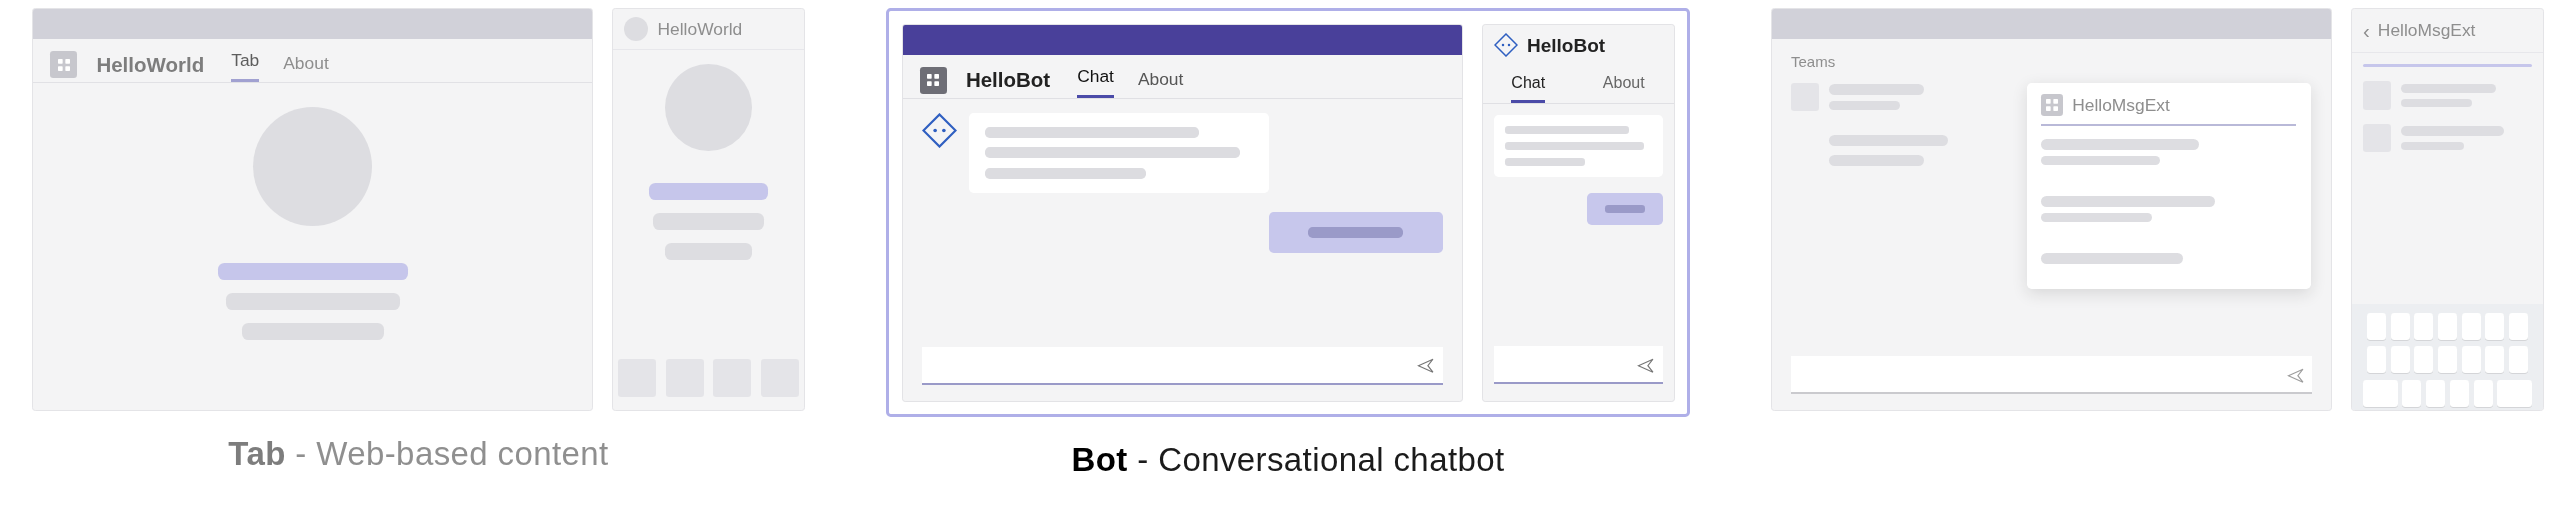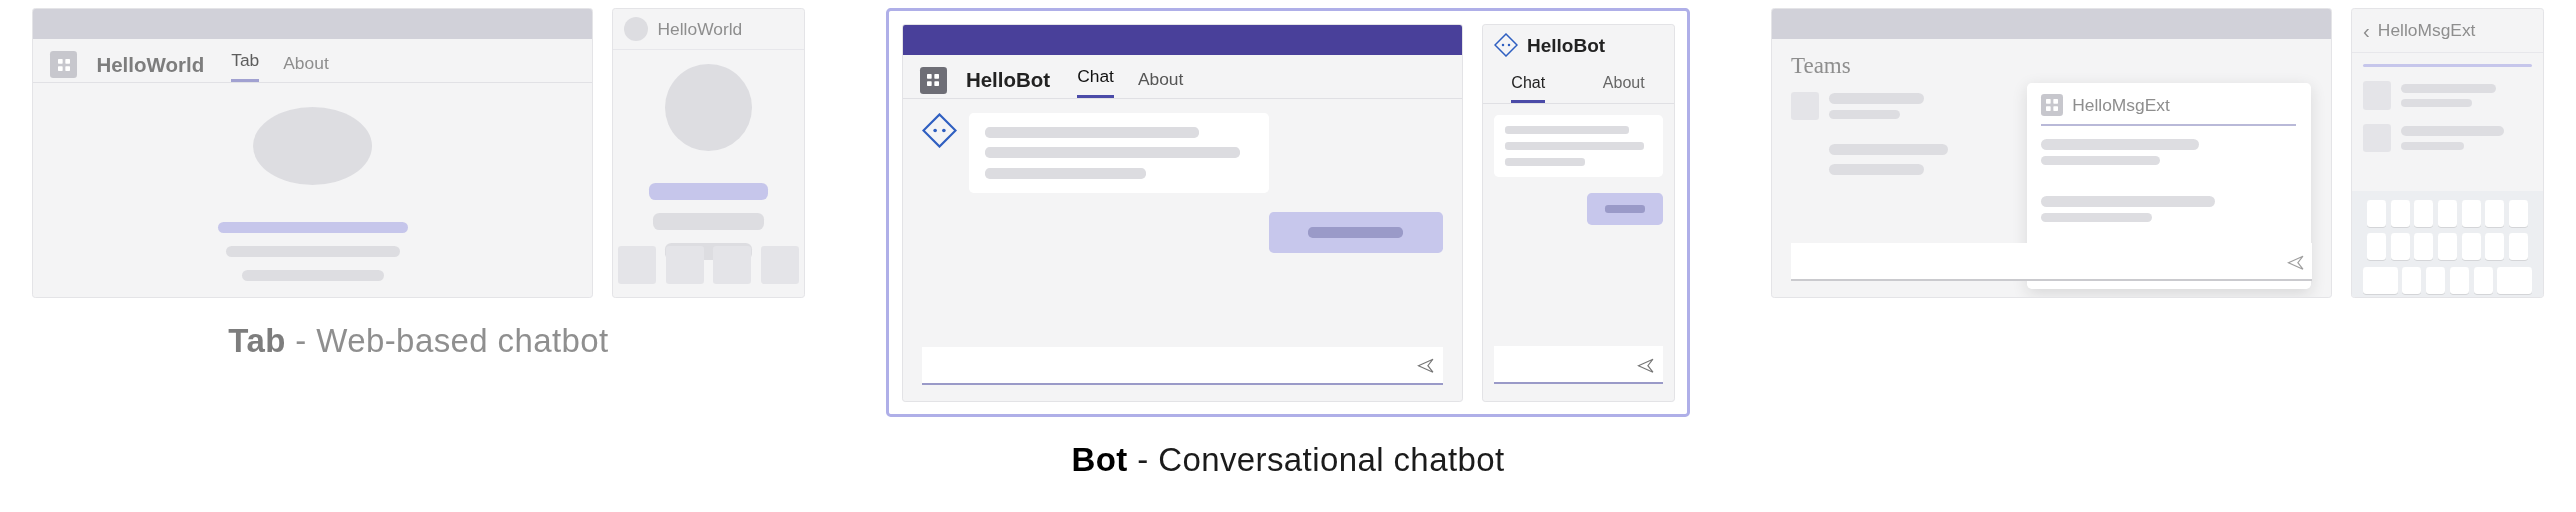--- a/index.html
+++ b/index.html
@@ -31,21 +31,21 @@
   }
   .caption .bold { font-weight: 600; color: #777; }
   .caption.active { color: #1b1b1b; }
   .caption.active .bold { color: #000; margin-top: 23px; }
 
   
   .window {
     background: #f4f4f5;
     border: 0.8px solid #e3e3e6;
     border-radius: 3.2px;
-    height: 290px;
+    height: 403px;
     position: relative;
     overflow: hidden;
   }
   .window.big { width: 561px; }
   .window.small { width: 193px; }
 
   .titlebar {
     height: 30px;
     background: #cfcfd8;
   }
@@ -111,21 +111,21 @@
   .mobile-msg .line{ height:8px; background:#dcdce0; border-radius:3.2px;}
   .mobile-reply { background:#c7c7ec; border-radius:4.7px; width:76px; height:32px; margin-left:auto; margin-top:16px; display:flex;align-items:center;justify-content:center;}
   .mobile-reply .line{width:40px;height:8px;background:#9a9ac8;border-radius:3.2px;}
 
   
   .active-frame { border:3.2px solid #afafe8; border-radius:4.7px; padding:12.6px; background:#fff;}
   .panel-group.faded { opacity:0.95; }
 
   
   .ext-body { padding:14.2px 19px; position:relative; height:calc(100% - 30px);}
-  .ext-sidebar-label { font-size:23px; color:#888; margin-bottom:12.6px;font-family:Liberation Serif, serif;}
+  .ext-sidebar-label { font-size:15px; color:#888; margin-bottom:12.6px;}
   .popup {
     position:absolute; right:20.5px; top:44px; width:284px; background:#fff;
     border-radius:4.7px; box-shadow:0 4.7px 16px rgba(0,0,0,0.12); padding:11px 14.2px;
   }
   .popup-head { display:flex; align-items:center; gap:9.5px; border-bottom:2.4px solid #b6b6d6; padding-bottom:8px; margin-bottom:12.6px;}
   .popup-head .pname { font-size:17.4px; color:#888; font-weight:500;}
   .keyboard { position:absolute; bottom:0; left:0; right:0; background:#eceef1; padding:9.5px 6.3px 6.3px; display:flex; flex-direction:column; gap:6.3px;}
   .krow { display:flex; gap:4.7px; justify-content:center;}
   .key { width:19px; height:27px; background:#fff; border-radius:3.2px; box-shadow:0 0.8px 0 rgba(0,0,0,0.15);}
   .key.wide { width:35px;}
@@ -186,21 +186,21 @@
           <div class="thumb"></div>
           <div class="thumb"></div>
           <div class="thumb"></div>
           <div class="thumb"></div>
         </div>
       </div>
     </div>
 
   </div>
   <div class="caption">
-    <span class="bold">Tab</span><span> - Web-based chatbot</span>
+    <span class="bold">Tab</span><span> - Web-based content</span>
   </div>
 </div>
 
 <div class="panel-group">
   <div class="active-frame">
     <div class="panel-row">
 
       <div class="window big" style="height:378px;">
         <div class="titlebar purple"></div>
         <div class="toolbar">

